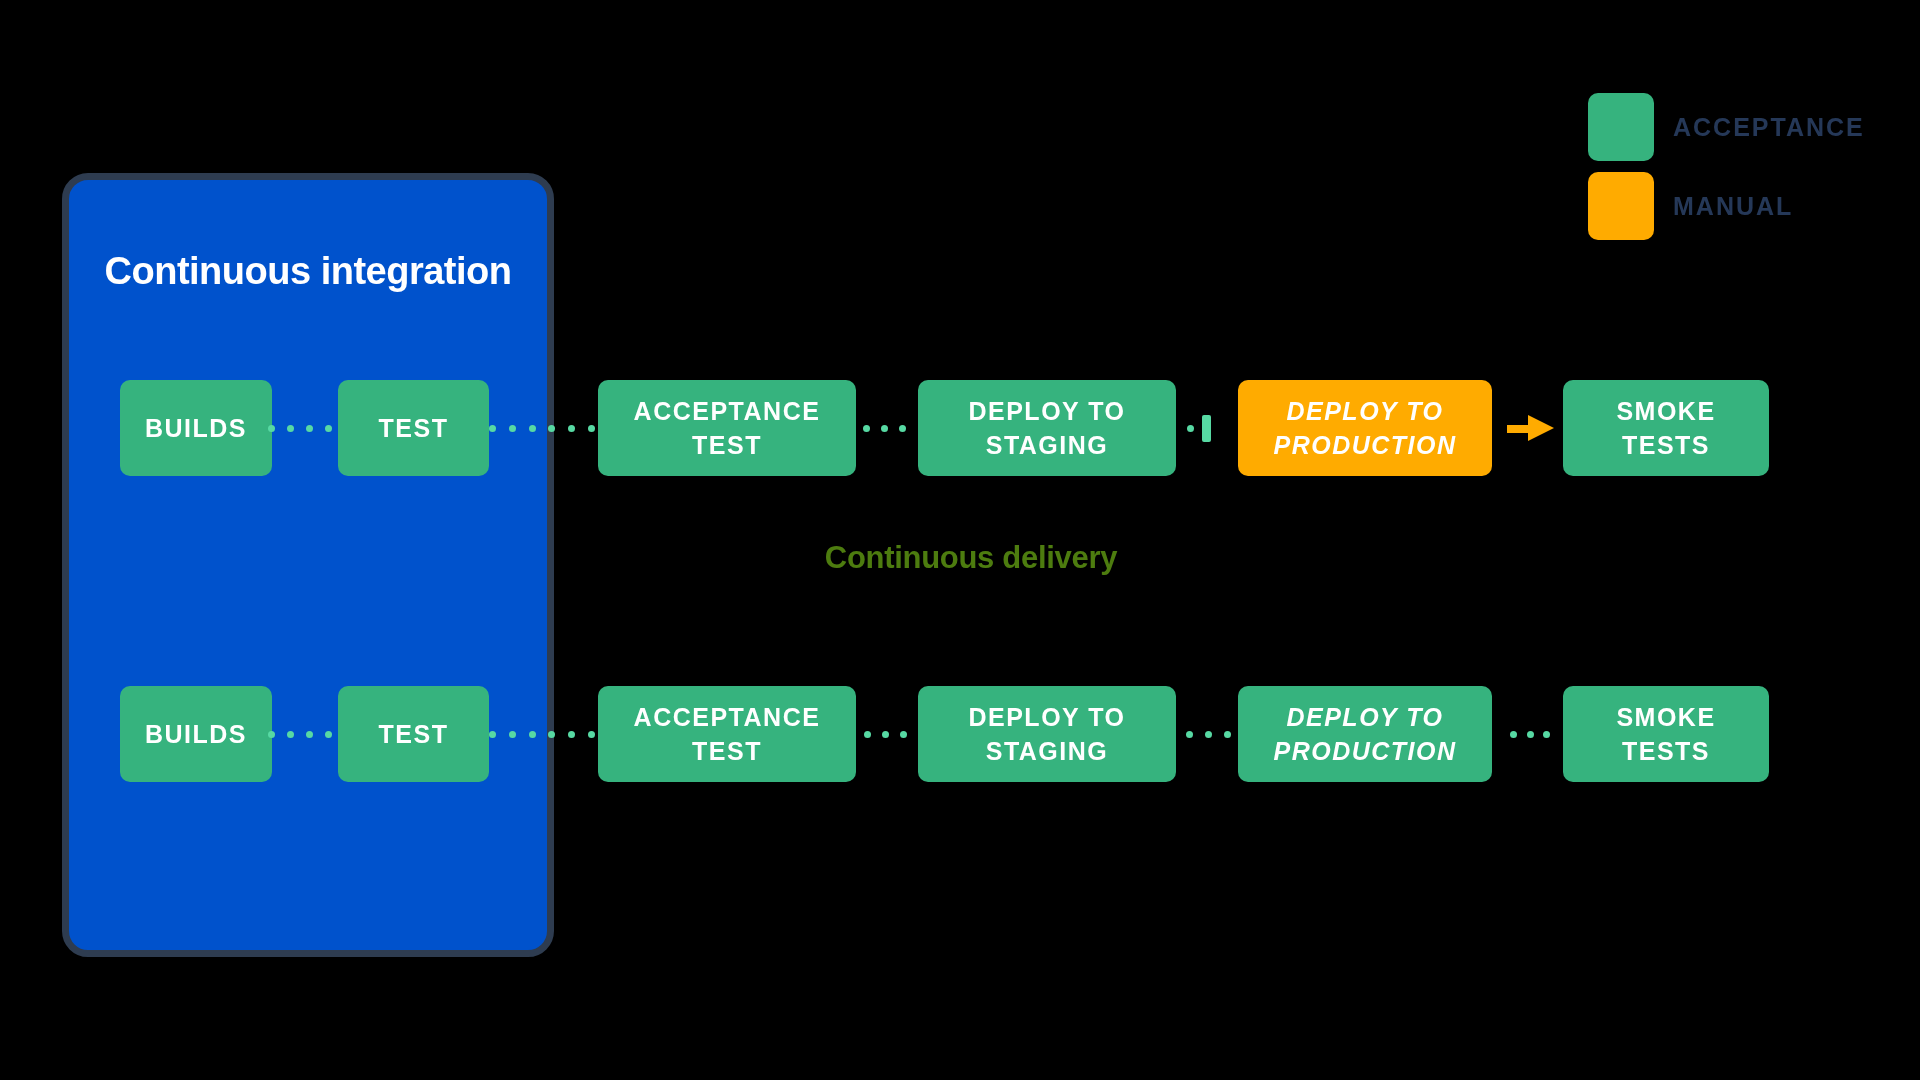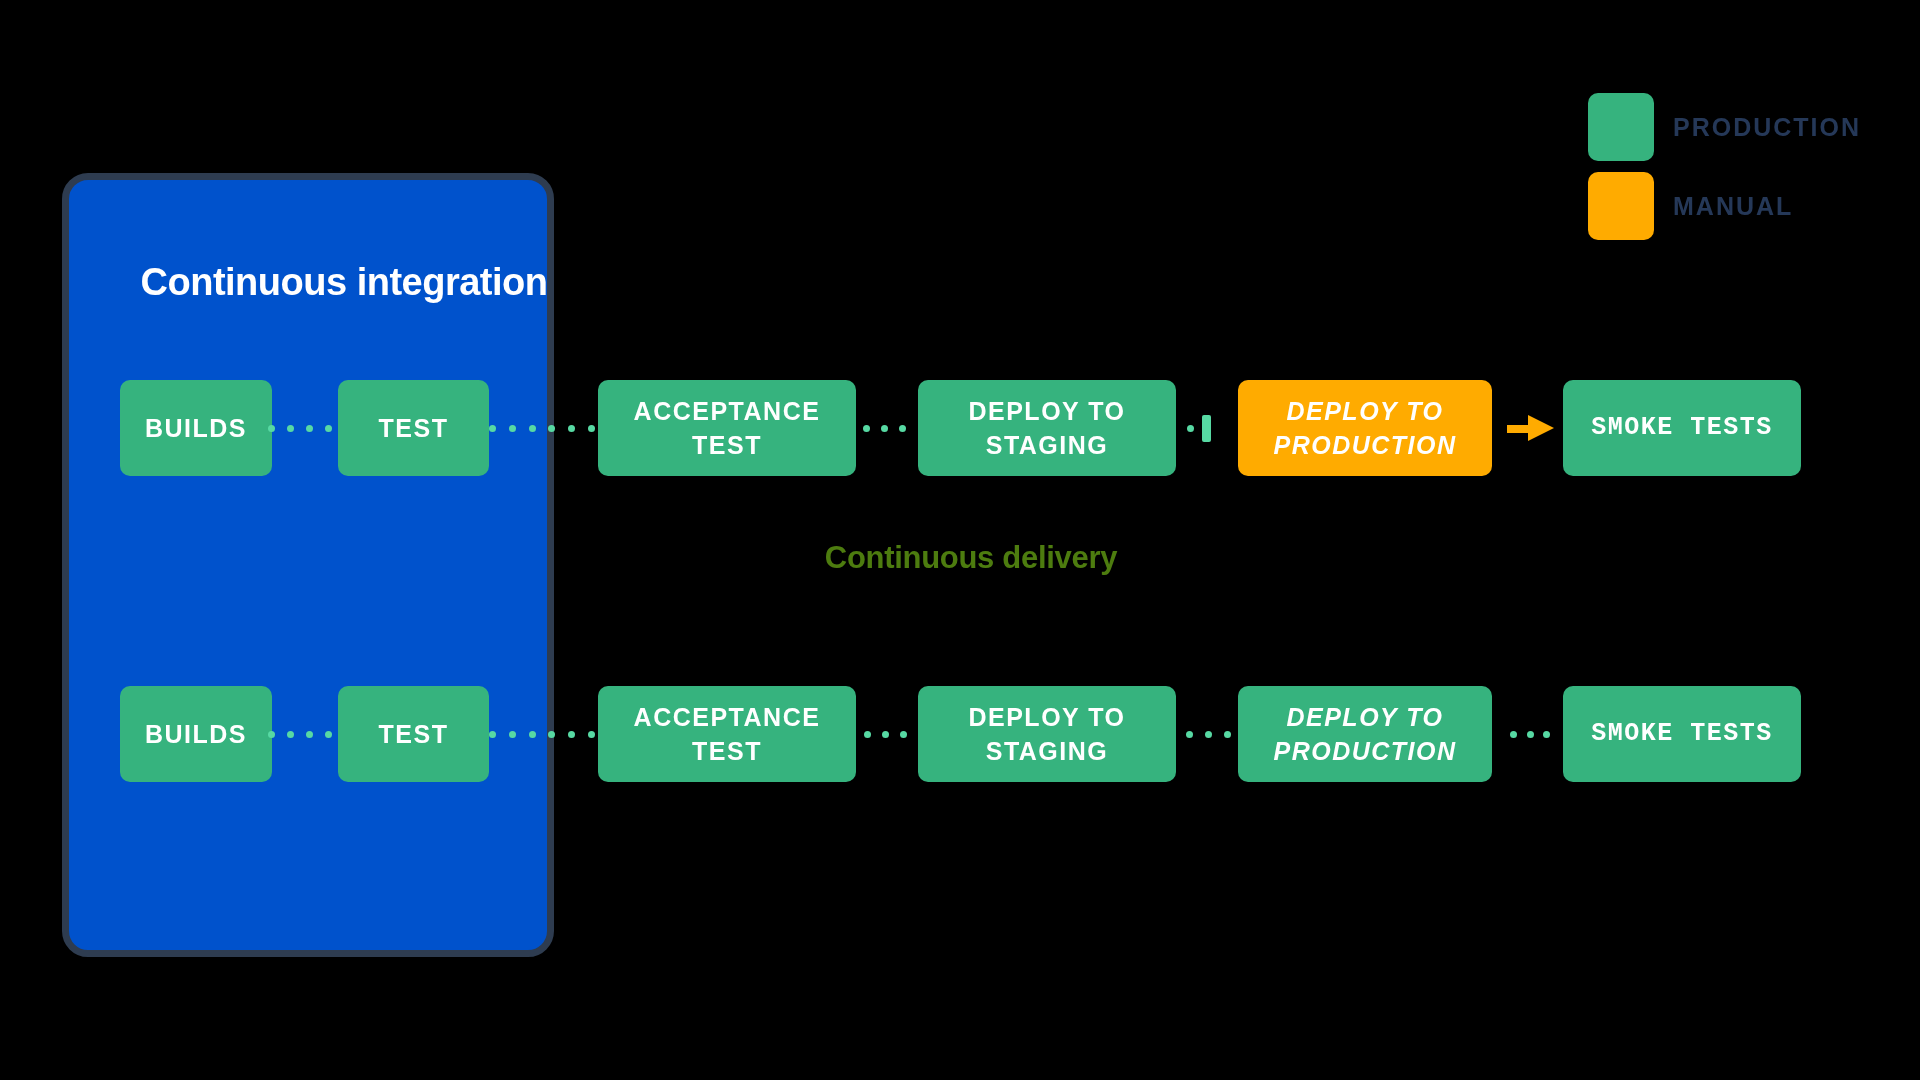--- a/index.html
+++ b/index.html
@@ -16,37 +16,37 @@
   .legend-label{
     margin-left:19px;font-size:25px;font-weight:700;letter-spacing:2px;
     color:#253858;white-space:nowrap;
   }
   
   .ci-panel{
     position:absolute;left:62px;top:173px;width:478px;height:770px;
     background:#0052CC;border:7px solid #2E3C50;border-radius:26px;
   }
   .ci-title{
-    position:absolute;left:0;top:81px;width:100%;text-align:center;
-    color:#ffffff;font-size:38px;font-weight:700;letter-spacing:-0.5px;padding-left:36px;
+    position:absolute;left:0;top:70px;width:100%;text-align:center;
+    color:#ffffff;font-size:38px;font-weight:700;letter-spacing:-0.5px;
   }
   
   .node{
     position:absolute;height:96px;border-radius:10px;
     display:flex;align-items:center;justify-content:center;text-align:center;
     color:#fff;font-size:25px;font-weight:700;letter-spacing:1.5px;
     line-height:34px;padding:0 8px;box-sizing:border-box;
   }
   .row1{top:380px;} .row2{top:686px;}
   .x-builds{left:120px;width:152px;}
   .x-test{left:338px;width:151px;}
   .x-acceptance{left:598px;width:258px;}
   .x-staging{left:918px;width:258px;}
   .x-production{left:1238px;width:254px;font-style:italic;}
-  .x-smoke{left:1563px;width:238px;font-family:Liberation Mono, monospace;}
+  .x-smoke{left:1563px;width:206px;}
   
   .connector{
     position:absolute;height:7px;display:flex;align-items:center;
     justify-content:space-between;
   }
   .connector .dot{width:7px;height:7px;border-radius:50%;background:#57D9A3;}
   .cy1{top:425px;} .cy2{top:731px;}
   .gate-bar{position:absolute;left:1202px;top:415px;width:9px;height:27px;border-radius:2px;background:#57D9A3;}
   .arrow-shaft{position:absolute;left:1507px;top:425px;width:23px;height:8px;background:#FFAB00;}
   .arrow-head{
@@ -63,21 +63,21 @@
   .caption.deployment{left:761px;top:835px;}
 </style>
 </head>
 <body>
 
 <div class="canvas">
 
   <div class="legend">
     <div class="legend-row r0">
       <div class="swatch" style="background-color: rgb(54, 179, 126);"></div>
-      <div class="legend-label">PRODUCTION</div>
+      <div class="legend-label">ACCEPTANCE</div>
     </div>
     <div class="legend-row r1">
       <div class="swatch" style="background-color: rgb(255, 171, 0);"></div>
       <div class="legend-label">MANUAL</div>
     </div>
   </div>
 
   <div class="ci-panel" style="background-color: rgb(0, 82, 204);">
     <div class="ci-title">Continuous integration</div>
   </div>

